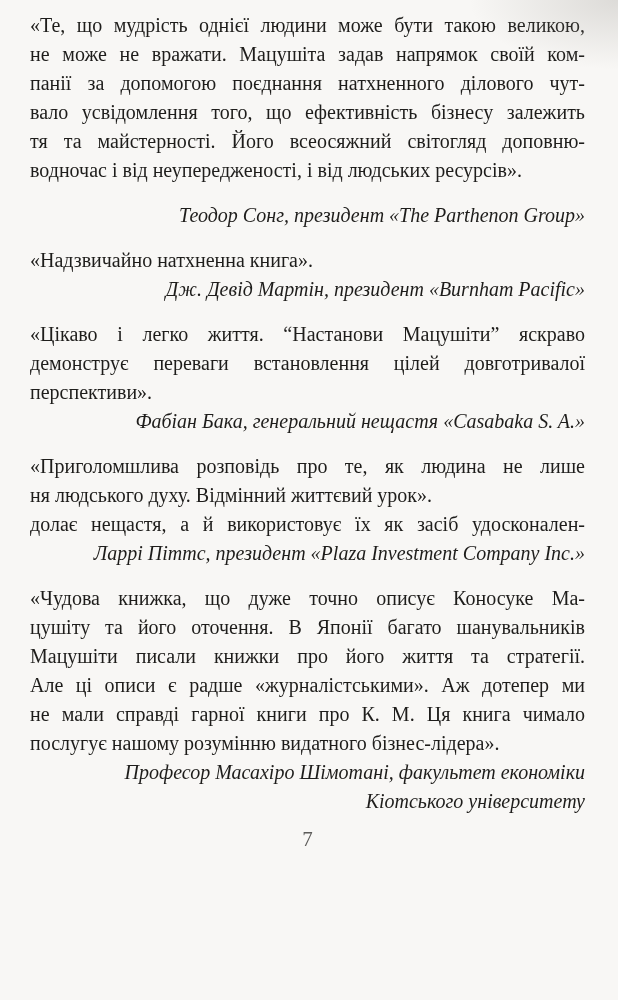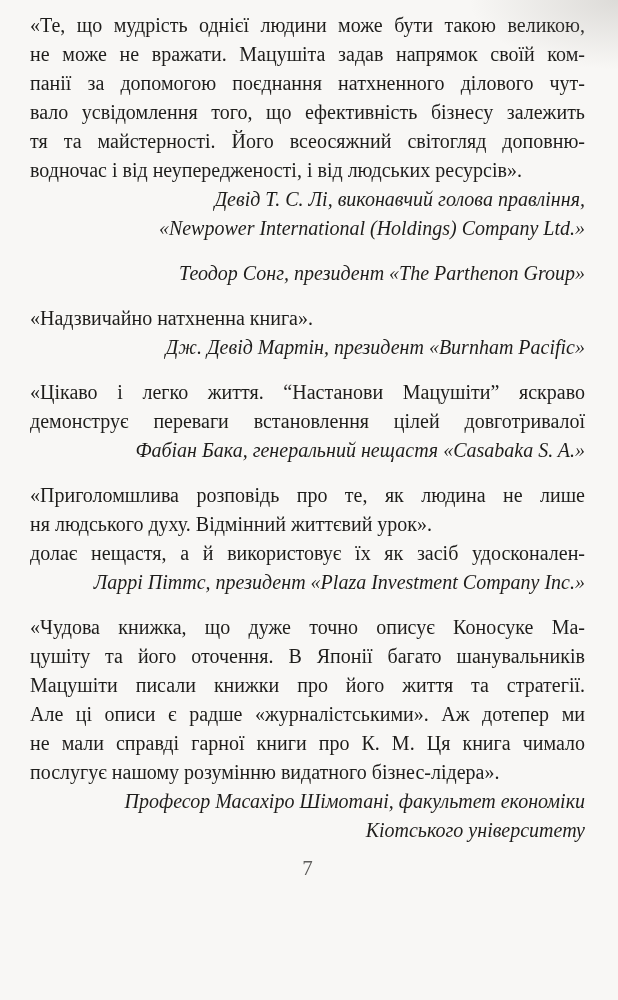--- a/index.html
+++ b/index.html
@@ -68,42 +68,39 @@
   <div class="quotes">
       <figure class="quote-block">
         <blockquote>
           <div class="q-line">«Те, що мудрість однієї людини може бути такою великою,</div>
           <div class="q-line">не може не вражати. Мацушіта задав напрямок своїй ком-</div>
           <div class="q-line">панії за допомогою поєднання натхненного ділового чут-</div>
           <div class="q-line">вало усвідомлення того, що ефективність бізнесу залежить</div>
           <div class="q-line">тя та майстерності. Його всеосяжний світогляд доповню-</div>
           <div class="q-line last">водночас і від неупередженості, і від людських ресурсів».</div>
         </blockquote>
-        <figcaption>
-          <div class="a-line">Девід Т. С. Лі, виконавчий голова правління,</div>
-          <div class="a-line">«Newpower International (Holdings) Company Ltd.»</div>
-        </figcaption>
       </figure>
       <figure class="quote-block">
         <figcaption>
           <div class="a-line">Теодор Сонг, президент «The Parthenon Group»</div>
         </figcaption>
       </figure>
       <figure class="quote-block">
         <blockquote>
           <div class="q-line last">«Надзвичайно натхненна книга».</div>
         </blockquote>
         <figcaption>
           <div class="a-line">Дж. Девід Мартін, президент «Burnham Pacific»</div>
         </figcaption>
       </figure>
       <figure class="quote-block">
         <blockquote>
           <div class="q-line">«Цікаво і легко життя. “Настанови Мацушіти” яскраво</div>
           <div class="q-line">демонструє переваги встановлення цілей довготривалої</div>
+          <div class="q-line last">перспективи».</div>
         </blockquote>
         <figcaption>
           <div class="a-line">Фабіан Бака, генеральний нещастя «Casabaka S. A.»</div>
         </figcaption>
       </figure>
       <figure class="quote-block">
         <blockquote>
           <div class="q-line">«Приголомшлива розповідь про те, як людина не лише</div>
           <div class="q-line last">ня людського духу. Відмінний життєвий урок».</div>
           <div class="q-line">долає нещастя, а й використовує їх як засіб удосконален-</div>

